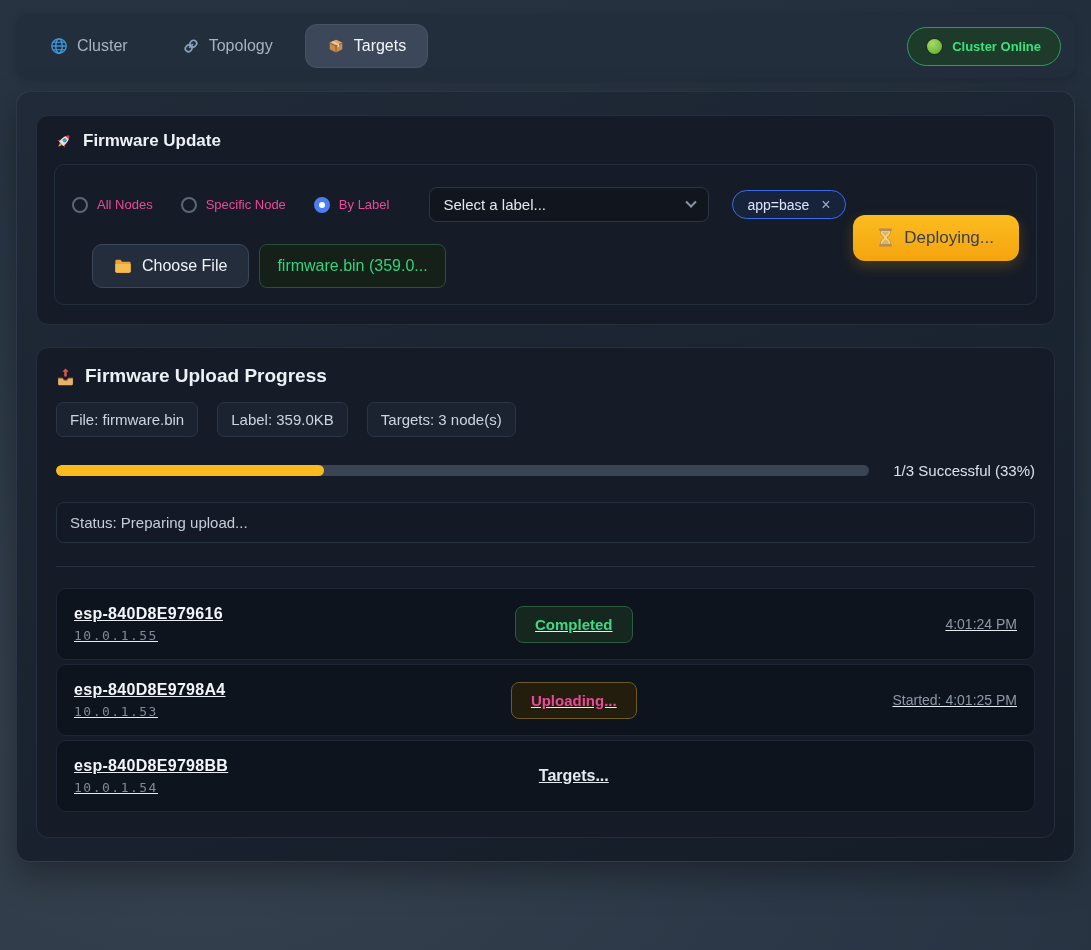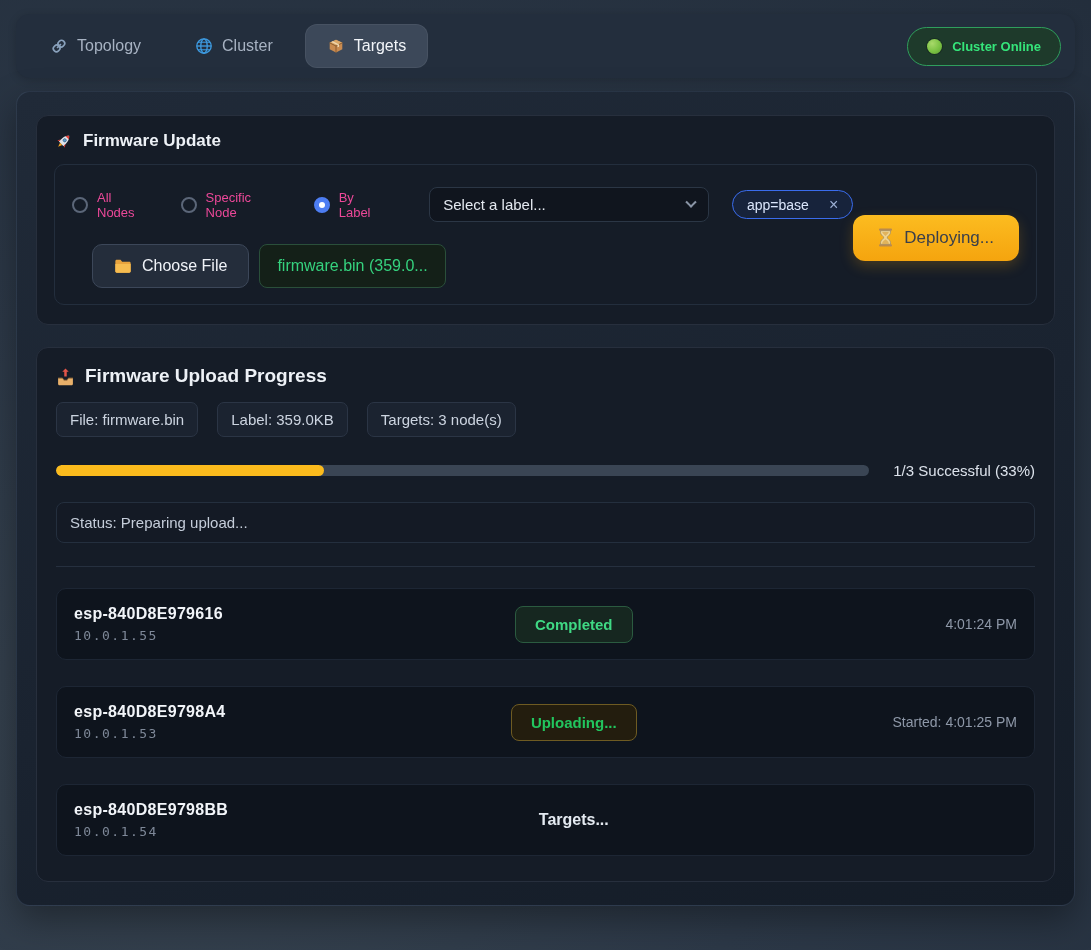--- a/index.html
+++ b/index.html
@@ -108,21 +108,21 @@
     color:#e4e9f0; font-size:15px;
     cursor:pointer;
   }
   .chev {
     width:8px; height:8px;
     border-right:2px solid #8a95a6; border-bottom:2px solid #8a95a6;
     transform:rotate(45deg) translate(-2px,-2px);
   }
   .label-chip {
     margin-left:23px;
-    display:flex; align-items:center; gap:20px;
+    display:flex; align-items:center; gap:12px;
     height:29px; padding:0 14px;
     border:1px solid #3a6ced;
     border-radius:999px;
     background:#17233b;
     color:#dbe6fb; font-size:14px;
     cursor:pointer;
   }
   .label-chip .x { color:#9db0d4; font-size:16px; line-height:1; }
   .file-row { display:flex; align-items:center; gap:10px; margin-top:22px; }
   .choose-btn {
@@ -176,73 +176,73 @@
   .progress-label { color:#dce2eb; font-size:15px; white-space:nowrap; }
   .status-box {
     margin-top:23px;
     border:1px solid #242f3e;
     background:#141a25;
     border-radius:8px;
     padding:11px 13px;
     color:#c5cdda; font-size:15px;
   }
   .divider { margin-top:23px; border:none; border-top:1px solid #26303f; }
-  .node-list { margin-top:21px; display:flex; flex-direction:column; gap:26px; }
+  .node-list { margin-top:21px; display:flex; flex-direction:column; gap:4px;text-decoration:underline; }
   .node-row {
     height:72px;
     background:#0e141d;
     border:1px solid #1d2634;
     border-radius:10px;
     display:flex; align-items:center;
     padding:0 17px;
   }
   .node-left { width:32%; }
   .node-name { font-size:16px; font-weight:700; color:#f2f5f9; letter-spacing:.3px; }
   .node-ip {
     margin-top:5px;
     font-family:"DejaVu Sans Mono", monospace;
     font-size:13px; color:#7e8898; letter-spacing:1.5px;
   }
   .node-center { flex:1; display:flex; justify-content:center; }
   .badge { font-weight:700; font-size:15px; padding:9px 19px; border-radius:8px; }
   .badge.completed { color:#3fd984; background:#162720; border:1px solid #2b5b40; }
-  .badge.uploading { color:#22c55e; background:#231d0e; border:1px solid #6e5b22; }
+  .badge.uploading { color:#ec4899; background:#231d0e; border:1px solid #6e5b22; }
   .badge.pending   { color:#e4eaf1; background:transparent; border:none; font-size:16px; padding:0; }
   .node-right { width:26%; text-align:right; color:#8e98a8; font-size:14px; }
 </style>
 </head>
 <body>
 
 <nav class="navbar">
   <div class="nav-tabs">
-    <button class="nav-tab">
-      <span class="ticon">
-        <svg viewBox="0 0 20 20" width="18" height="18">
-            <g fill="none" stroke="#8aa2bd" stroke-width="1.8" transform="rotate(45 10 10)">
-              <rect x="6.6" y="2.6" width="6.8" height="7.4" rx="3.2"></rect>
-              <rect x="6.6" y="10" width="6.8" height="7.4" rx="3.2"></rect>
-              <path d="M10 7v6"></path>
-            </g>
-          </svg>
-      </span>
-      <span>Topology</span>
-    </button>
     <button class="nav-tab">
       <span class="ticon">
         <svg viewBox="0 0 20 20" width="18" height="18">
             <g fill="none" stroke="#3d9ae0" stroke-width="1.5">
               <circle cx="10" cy="10" r="8"></circle>
               <ellipse cx="10" cy="10" rx="3.6" ry="8"></ellipse>
               <path d="M2 10h16"></path>
               <path d="M3.3 5.8h13.4" stroke-width="1.2"></path>
               <path d="M3.3 14.2h13.4" stroke-width="1.2"></path>
             </g>
           </svg>
       </span>
       <span>Cluster</span>
+    </button>
+    <button class="nav-tab">
+      <span class="ticon">
+        <svg viewBox="0 0 20 20" width="18" height="18">
+            <g fill="none" stroke="#8aa2bd" stroke-width="1.8" transform="rotate(45 10 10)">
+              <rect x="6.6" y="2.6" width="6.8" height="7.4" rx="3.2"></rect>
+              <rect x="6.6" y="10" width="6.8" height="7.4" rx="3.2"></rect>
+              <path d="M10 7v6"></path>
+            </g>
+          </svg>
+      </span>
+      <span>Topology</span>
     </button>
     <button class="nav-tab active">
       <span class="ticon">
         <svg viewBox="0 0 20 20" width="18" height="18">
             <path d="M3 6.5L10 3l7 3.5v7.2L10 17.2 3 13.7z" fill="#c98b50"></path>
             <path d="M3 6.5L10 10l7-3.5L10 3z" fill="#dba869"></path>
             <path d="M10 10v7.2" stroke="#8a5a2e" stroke-width="1.1" fill="none"></path>
             <path d="M3 6.5L10 10l7-3.5" stroke="#8a5a2e" stroke-width="1.1" fill="none"></path>
             <path d="M6.4 4.8l7 3.5v2.4l-1.7.8V8.9l-7-3.4z" fill="#efd9b4"></path>
           </svg>

